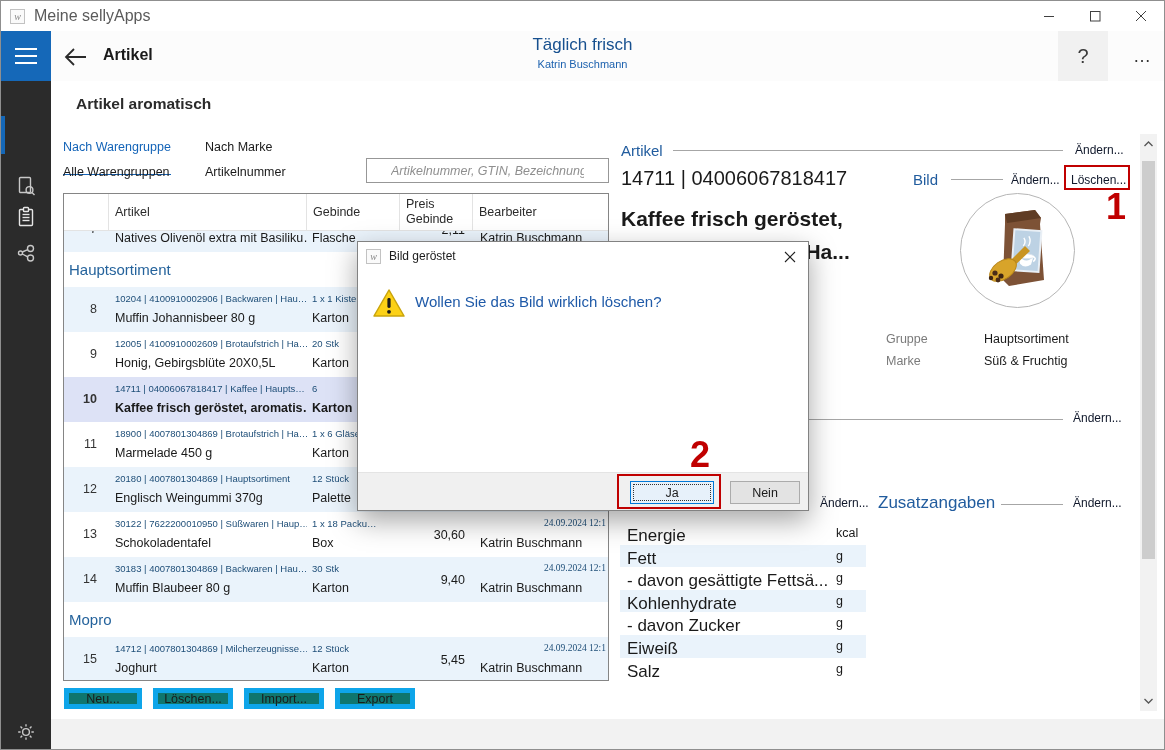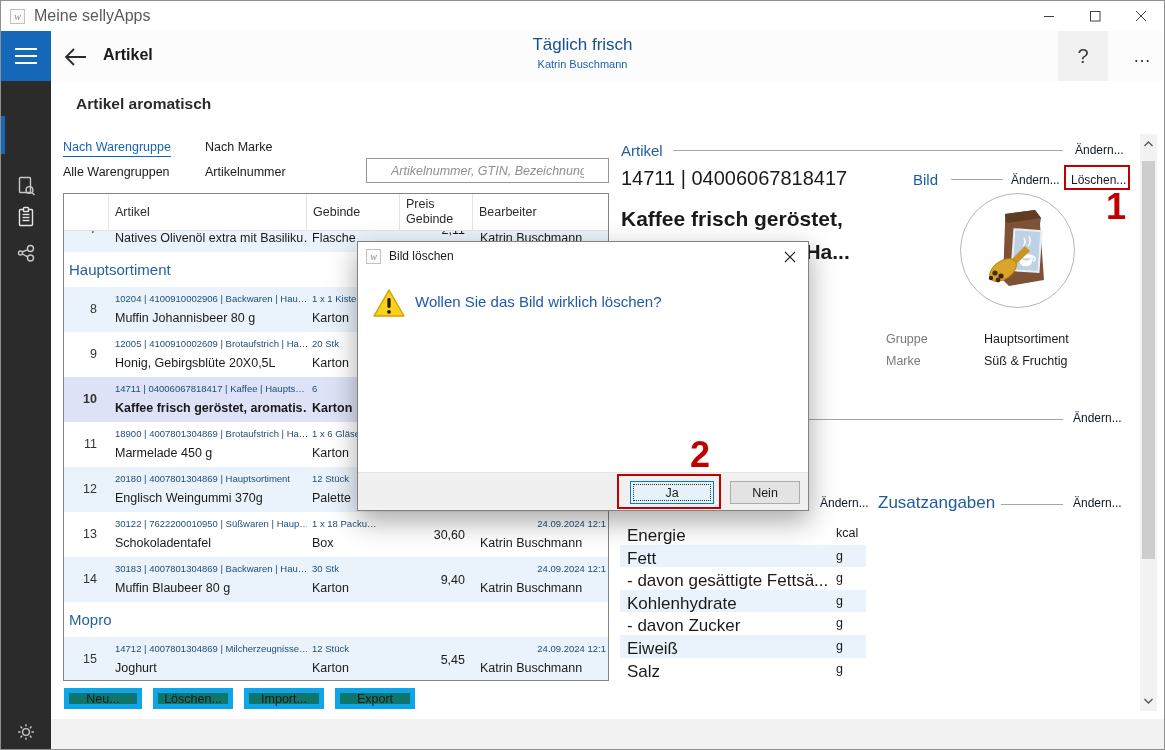--- a/index.html
+++ b/index.html
@@ -26,21 +26,21 @@
   .help-btn{position:absolute;left:1057px;top:0;width:50px;height:50px;background:#f1f1f1;display:flex;align-items:center;justify-content:center;font-size:20px;font-weight:300;color:#3a3a3a;}
   .more-btn{position:absolute;left:1118px;top:0;width:46px;height:50px;display:flex;align-items:center;justify-content:center;font-size:18px;color:#333;}
 
   
   .sidebar{position:absolute;left:0;top:80px;width:50px;height:670px;background:#2b2b2b;}
   .nav-item{position:absolute;left:0;width:50px;display:flex;align-items:center;justify-content:center;}
   .nav-ind{position:absolute;left:0;top:35px;width:4px;height:38px;background:#1568b8;}
 
   
   .main-heading{position:absolute;left:75px;top:94px;font-size:15.5px;font-weight:bold;color:#2b2b2b;}
-  .flt-tab1{position:absolute;left:62px;top:139px;font-size:12.5px;color:#1464b8;border-bottom:1px solid #1464b8;padding-bottom:2px;}
+  .flt-tab1{position:absolute;left:62px;top:139px;font-size:12.5px;color:#1464b8;border-bottom:1px solid #1464b8;padding-bottom:20px;}
   .flt-tab2{position:absolute;left:204px;top:139px;font-size:12.5px;color:#1a1a1a;}
   .flt-val1{position:absolute;left:62px;top:164px;font-size:12.5px;color:#1a1a1a;}
   .flt-val2{position:absolute;left:204px;top:164px;font-size:12.5px;color:#1a1a1a;}
   .search-box{position:absolute;left:365px;top:157px;width:243px;height:25px;}
   .search-box input{width:100%;height:100%;border:1px solid #979797;padding:0 24px;font-size:12.5px;color:#333;}
   .search-box input::placeholder{font-style:italic;color:#8f8f8f;}
 
   
   .table{position:absolute;left:62px;top:192px;width:546px;height:488px;border:1px solid #858585;background:#fff;}
   .thead{display:flex;height:37px;border-bottom:1px solid #e3e3e3;}
@@ -50,21 +50,21 @@
   .th.pre{width:73px;white-space:pre-line;line-height:15px;} .th.bea{width:135px;}
   .tbody{position:absolute;left:0;top:37px;right:0;bottom:0;overflow:hidden;}
   .row{height:45px;display:flex;position:relative;}
   .z-white{background:#fff;} .z-blue{background:#eaf3fb;} .z-selected{background:#dde2f6;}
   .c-num{width:45px;text-align:right;padding-right:12px;line-height:45px;font-size:12.5px;color:#333;}
   .c-art{width:198px;position:relative;overflow:hidden;}
   .c-geb{width:93px;position:relative;}
   .c-price{width:73px;position:relative;}
   .c-bearb{width:135px;position:relative;}
   .a-meta,.g-meta,.b-date{position:absolute;top:6px;font-size:9.5px;color:#1d4d77;white-space:nowrap;}
-  .a-meta{left:6px;} .g-meta{left:5px;} .b-date{right:2px;}
+  .a-meta{left:6px;} .g-meta{left:5px;} .b-date{right:2px;font-family:Liberation Serif, serif;}
   .a-name,.g-main,.b-name{position:absolute;bottom:7px;font-size:12.5px;color:#1a1a1a;white-space:nowrap;}
   .a-name{left:6px;} .g-main{left:5px;} .b-name{left:7px;}
   .p-val{position:absolute;right:8px;top:50%;transform:translateY(-50%);font-size:12.5px;color:#1a1a1a;}
   .z-selected .c-num,.z-selected .a-name,.z-selected .g-main,.z-selected .p-val{font-weight:bold;}
   .grow{height:35px;display:flex;align-items:center;padding-left:5px;background:#fff;}
   .grow .g-label{font-size:15px;color:#25639c;}
 
   
   .actions{position:absolute;left:63px;top:687px;display:flex;gap:11px;}
   .btn{height:21px;background:#0f766e;border:5px solid #0ea5e9;font-size:12.5px;color:#1a1a1a;display:flex;align-items:center;justify-content:center;padding:0;}
@@ -486,21 +486,21 @@
           <path d="M0.5 1 L4.5 5 L8.5 1" fill="none" stroke="#555" stroke-width="1.3"></path>
         </svg>
     </div>
   </div>
 
   <div class="bottombar"></div>
 
   <div class="dialog">
     <div class="dlg-title">
       <div class="app-logo" style="margin-left:0;">w</div>
-      <span class="dlg-title-text">Bild löschen</span>
+      <span class="dlg-title-text">Bild geröstet</span>
       <div class="dlg-close">
         <svg width="12" height="12">
             <path d="M1 1 L11 11 M11 1 L1 11" stroke="#222" stroke-width="1.1"></path>
           </svg>
       </div>
     </div>
     <div class="dlg-warn">
       <svg width="34" height="31" viewBox="0 0 34 31">
         <path d="M17 2 L32 28 H2 Z" fill="#fcd116" stroke="#c9a40c" stroke-width="1.5" stroke-linejoin="round"></path>
         <rect x="15.4" y="10" width="3.2" height="10" rx="1.4" fill="#1a1a1a"></rect>

